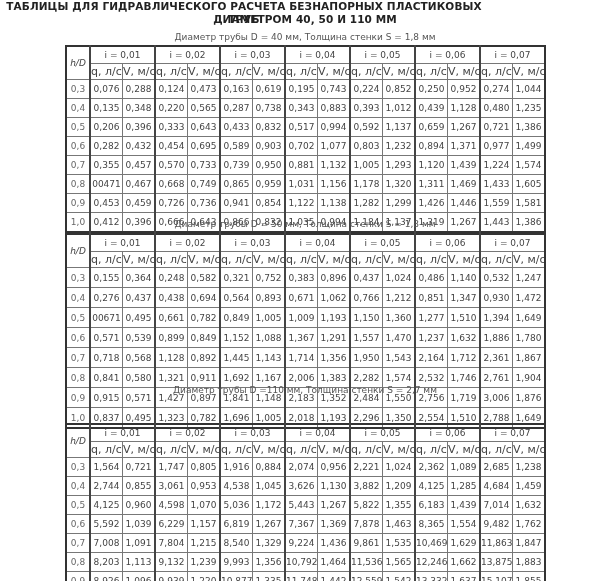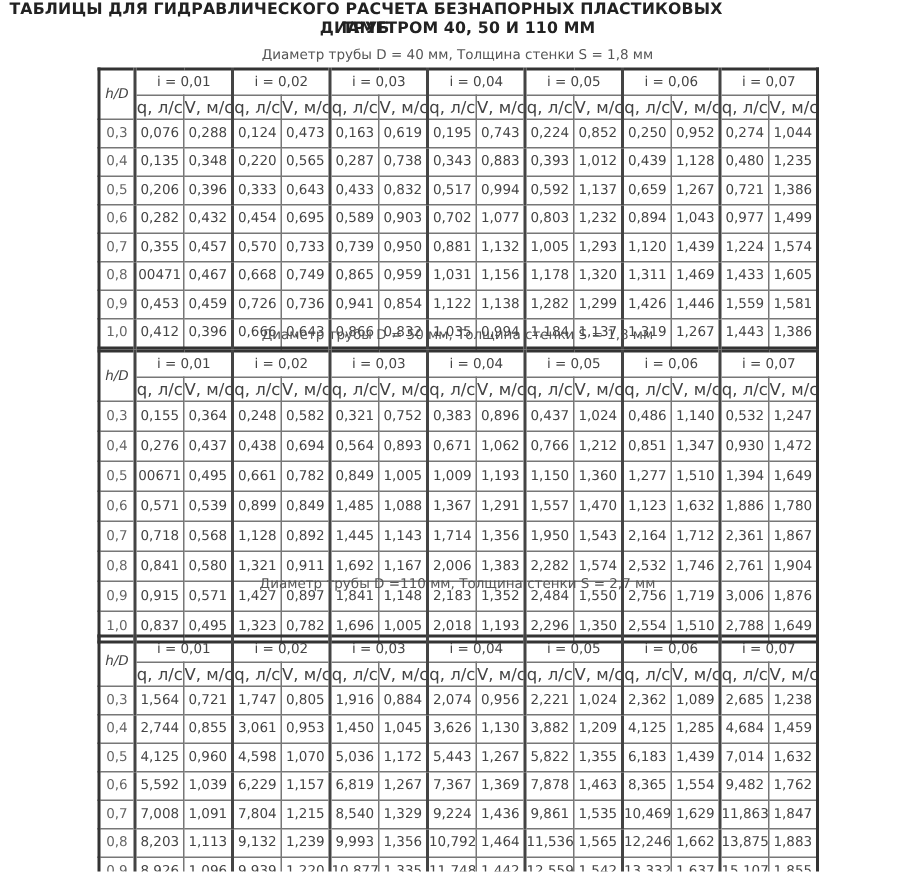--- a/index.html
+++ b/index.html
@@ -135,21 +135,21 @@
         <td>0,432</td>
         <td class="gl">0,454</td>
         <td>0,695</td>
         <td class="gl">0,589</td>
         <td>0,903</td>
         <td class="gl">0,702</td>
         <td>1,077</td>
         <td class="gl">0,803</td>
         <td>1,232</td>
         <td class="gl">0,894</td>
-        <td>1,043</td>
+        <td>1,371</td>
         <td class="gl">0,977</td>
         <td>1,499</td>
       </tr>
       <tr>
         <td class="nd">0,7</td>
         <td class="gl">0,355</td>
         <td>0,457</td>
         <td class="gl">0,570</td>
         <td>0,733</td>
         <td class="gl">0,739</td>
@@ -298,27 +298,27 @@
         <td>1,510</td>
         <td class="gl">1,394</td>
         <td>1,649</td>
       </tr>
       <tr>
         <td class="nd">0,6</td>
         <td class="gl">0,571</td>
         <td>0,539</td>
         <td class="gl">0,899</td>
         <td>0,849</td>
-        <td class="gl">1,485</td>
+        <td class="gl">1,152</td>
         <td>1,088</td>
         <td class="gl">1,367</td>
         <td>1,291</td>
         <td class="gl">1,557</td>
         <td>1,470</td>
-        <td class="gl">1,123</td>
+        <td class="gl">1,237</td>
         <td>1,632</td>
         <td class="gl">1,886</td>
         <td>1,780</td>
       </tr>
       <tr>
         <td class="nd">0,7</td>
         <td class="gl">0,718</td>
         <td>0,568</td>
         <td class="gl">1,128</td>
         <td>0,892</td>
@@ -434,21 +434,21 @@
         <td>1,089</td>
         <td class="gl">2,685</td>
         <td>1,238</td>
       </tr>
       <tr>
         <td class="nd">0,4</td>
         <td class="gl">2,744</td>
         <td>0,855</td>
         <td class="gl">3,061</td>
         <td>0,953</td>
-        <td class="gl">1,450</td>
+        <td class="gl">4,538</td>
         <td>1,045</td>
         <td class="gl">3,626</td>
         <td>1,130</td>
         <td class="gl">3,882</td>
         <td>1,209</td>
         <td class="gl">4,125</td>
         <td>1,285</td>
         <td class="gl">4,684</td>
         <td>1,459</td>
       </tr>

